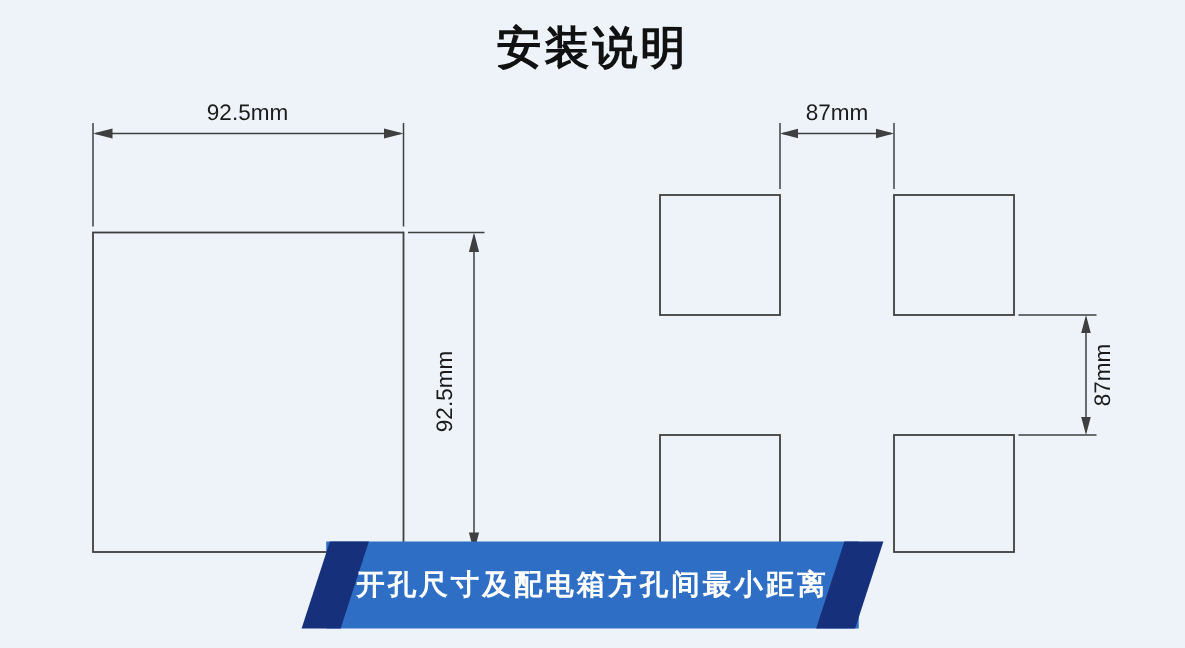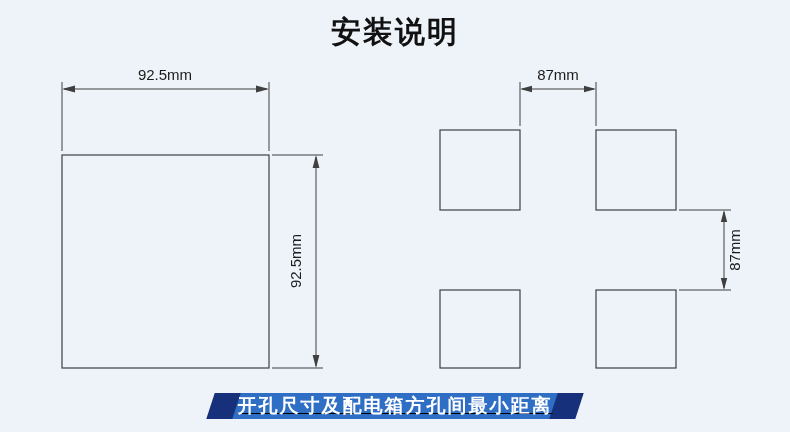--- a/index.html
+++ b/index.html
@@ -21,23 +21,22 @@
   .drawing-svg line{stroke:#3f3f3f;stroke-width:1;}
   .drawing-svg polygon{fill:#3f3f3f;}
   .drawing-svg text{
     font-family:"Liberation Sans",sans-serif;
     fill:#1b1b1b;font-size:15px;
   }
   .banner{
     position:absolute;left:50%;bottom:13px;
     transform:translateX(-50%);
     background:var(--banner-bg,#2f6ec5);
-    padding:0 20px;
+    padding:16px 20px;
     white-space:nowrap;
-    text-decoration:underline;
   }
   .banner-text{
     position:relative;z-index:2;
     color:#ffffff;font-weight:700;font-size:19px;letter-spacing:2px;
   }
   .banner-edge{
     position:absolute;top:0;bottom:0;width:26px;
     background:var(--banner-edge,#16307c);
     transform:skewX(-18deg);
     z-index:1;

